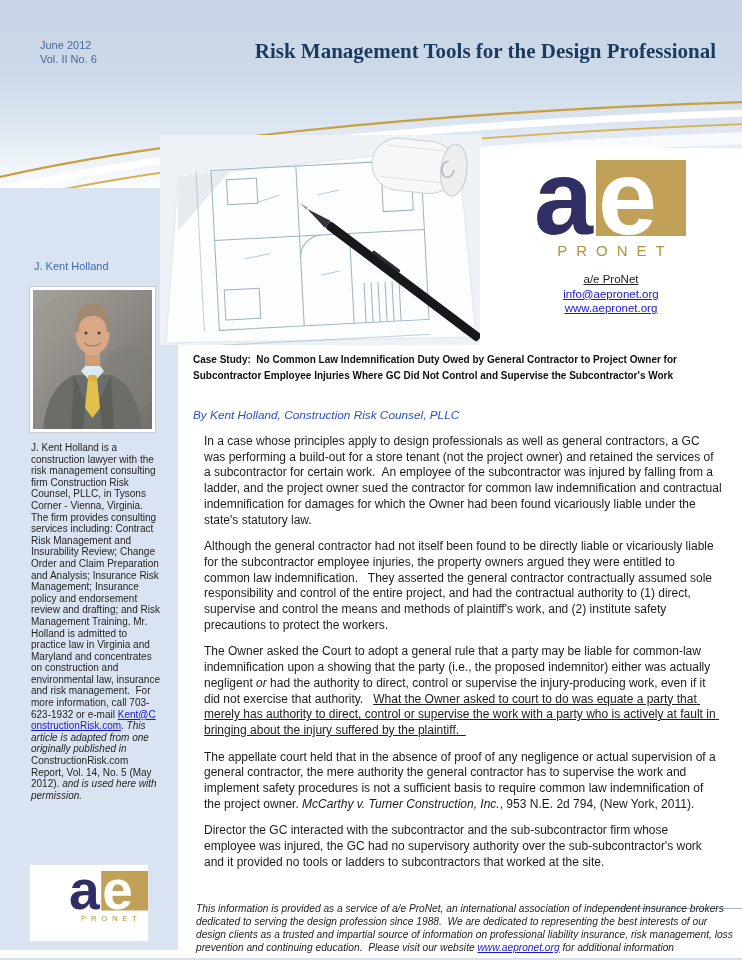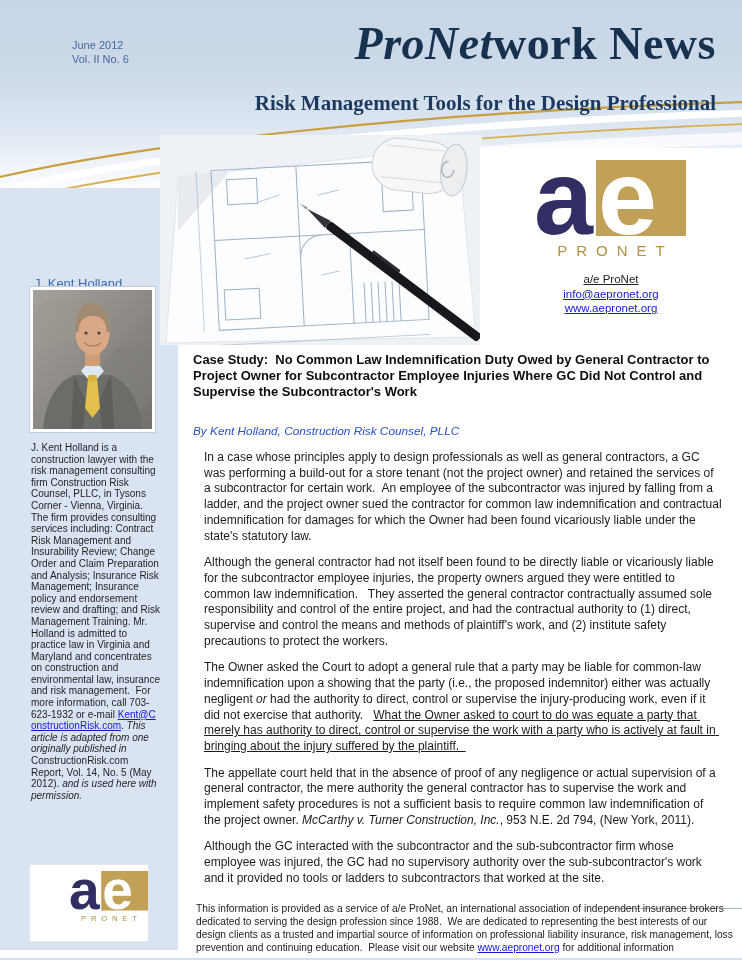--- a/index.html
+++ b/index.html
@@ -2,31 +2,31 @@
 <html><head>
 <meta charset="utf-8">
 <style>
   html,body{margin:0;padding:0;background:#fff;}
   .page{position:relative;width:742px;height:964px;overflow:hidden;background:#ffffff;
         font-family:"Liberation Sans",sans-serif;color:#222;}
 
   
   .header{position:absolute;left:0;top:0;width:742px;height:200px;
           background:linear-gradient(180deg,#c8d5e6 0%,#ccd9e9 35%,#dbe5f1 62%,#f2f6fb 85%,#ffffff 100%);}
-  .issue{position:absolute;left:72px;top:38px;font-size:11px;line-height:14px;color:#46689b;z-index:2;}
+  .issue{position:absolute;left:40px;top:38px;font-size:11px;line-height:14px;color:#46689b;z-index:2;}
   .masthead{position:absolute;right:26px;top:18px;text-align:right;z-index:2;
             font-family:"Liberation Serif",serif;color:#16324f;}
   .masthead .title{font-size:46px;line-height:52px;font-weight:bold;letter-spacing:0.5px;}
   .masthead .title .t-it{font-style:italic;}
   .masthead .subtitle{font-size:21px;line-height:26px;font-weight:bold;color:#1b3a5e;margin-top:20px;}
   .swoosh{position:absolute;left:0;top:96px;width:742px;height:110px;z-index:1;}
 
   
   .sidebar{position:absolute;left:0;top:188px;width:178px;height:762px;background:#d9e3f1;z-index:2;}
-  .sidebar-heading{position:absolute;left:34px;top:88px;font-size:13px;color:#3c6cb0;}
+  .sidebar-heading{position:absolute;left:34px;top:72px;font-size:11px;color:#3c6cb0;}
   .photo-frame{position:absolute;left:29px;top:98px;width:127px;height:147px;background:#fff;
                border:1px solid #c6cdd8;box-sizing:border-box;padding:3px;}
   .photo-frame svg{display:block;}
   .bio{position:absolute;left:31px;top:254px;width:129px;font-size:10px;line-height:11.6px;
        color:#1f1f1f;white-space:pre-wrap;}
   .bio .it{font-style:italic;}
   .bio a{color:#1616d8;text-decoration:underline;word-break:break-all;}
   .side-logo-box{position:absolute;left:29px;top:676px;width:120px;height:78px;background:#fff;
                  border:1px solid #e2e6ee;box-sizing:border-box;overflow:hidden;}
 
@@ -45,46 +45,45 @@
   .brand-panel .ae-logo{margin:12px auto 0;}
   .contact{position:absolute;left:0;top:124px;width:262px;text-align:center;
            font-size:11.5px;line-height:14.5px;color:#222;text-decoration:underline;}
   .contact a{color:#1616d8;text-decoration:underline;}
 
   
   .blueprint{position:absolute;left:160px;top:135px;width:322px;height:210px;z-index:3;overflow:hidden;}
 
   
   .article{position:absolute;left:193px;top:352px;width:530px;z-index:5;}
-  .article-title{font-weight:bold;font-size:13px;line-height:16px;color:#0e0e0e;white-space:pre-wrap;}
+  .article-title{font-weight:bold;font-size:10px;line-height:16px;color:#0e0e0e;white-space:pre-wrap;}
   .byline{margin-top:24px;font-size:11.8px;color:#2a50c8;font-style:italic;}
   .body-copy{margin-top:12px;font-size:12px;line-height:15.7px;color:#1c1c1c;}
   .body-copy p{margin:0 0 11px 11px;white-space:pre-wrap;}
   .em-it{font-style:italic;}
   .u-seg{text-decoration:underline;}
 
   
   .footer{position:absolute;left:196px;top:903px;width:540px;font-size:10.2px;line-height:12.9px;
-          color:#1d1d1d;z-index:5;white-space:pre-wrap;}
+          font-style:italic;color:#1d1d1d;z-index:5;white-space:pre-wrap;}
   .footer a{color:#1616d8;text-decoration:underline;}
   .footer-rule{position:absolute;left:612px;top:908px;width:130px;height:1px;background:#a7b3c4;z-index:4;}
   .bottom-rule{position:absolute;left:0;top:958px;width:742px;height:2px;background:#d7e0ec;z-index:4;}
 </style>
 </head>
 <body>
 
 <div class="page">
 
   <div class="header">
     <div class="issue">
       <div>June 2012</div>
       <div>Vol. II No. 6</div>
     </div>
     <div class="masthead">
-      <div class="title"><span class="t-it">ProNet</span><span>work News</span></div>
       <div class="subtitle">Risk Management Tools for the Design Professional</div>
     </div>
     <svg class="swoosh" viewBox="0 0 742 110">
       <path d="M-5,82 C150,46 420,16 747,6" fill="none" stroke="#c99f3e" stroke-width="2.2"></path>
       <path d="M-5,96 C150,58 420,28 747,17" fill="none" stroke="#ffffff" stroke-width="7"></path>
       <path d="M-5,108 C150,70 420,40 747,28" fill="none" stroke="#d8b050" stroke-width="1.8"></path>
       <path d="M-5,122 C150,84 420,54 747,42" fill="none" stroke="rgba(255,255,255,0.75)" stroke-width="12"></path>
     </svg>
   </div>
 
@@ -188,21 +187,21 @@
   </div>
 
   <div class="article">
     <div class="article-title">Case Study:  No Common Law Indemnification Duty Owed by General Contractor to Project Owner for Subcontractor Employee Injuries Where GC Did Not Control and Supervise the Subcontractor's Work</div>
     <div class="byline">By Kent Holland, Construction Risk Counsel, PLLC</div>
     <div class="body-copy">
       <p>In a case whose principles apply to design professionals as well as general contractors, a GC was performing a build-out for a store tenant (not the project owner) and retained the services of a subcontractor for certain work.  An employee of the subcontractor was injured by falling from a ladder, and the project owner sued the contractor for common law indemnification and contractual indemnification for damages for which the Owner had been found vicariously liable under the state's statutory law.</p>
       <p>Although the general contractor had not itself been found to be directly liable or vicariously liable for the subcontractor employee injuries, the property owners argued they were entitled to common law indemnification.   They asserted the general contractor contractually assumed sole responsibility and control of the entire project, and had the contractual authority to (1) direct, supervise and control the means and methods of plaintiff's work, and (2) institute safety precautions to protect the workers.</p>
       <p><span>The Owner asked the Court to adopt a general rule that a party may be liable for common-law indemnification upon a showing that the party (i.e., the proposed indemnitor) either was actually negligent </span><span class="em-it">or</span><span> had the authority to direct, control or supervise the injury-producing work, even if it did not exercise that authority.   </span><span class="u-seg">What the Owner asked to court to do was equate a party that merely has authority to direct, control or supervise the work with a party who is actively at fault in bringing about the injury suffered by the plaintiff.  </span></p>
       <p><span>The appellate court held that in the absence of proof of any negligence or actual supervision of a general contractor, the mere authority the general contractor has to supervise the work and implement safety procedures is not a sufficient basis to require common law indemnification of the project owner. </span><span class="em-it">McCarthy v. Turner Construction, Inc.</span><span>, 953 N.E. 2d 794, (New York, 2011).</span></p>
-      <p>Although the GC interacted with the subcontractor and the sub-subcontractor firm whose employee was injured, the GC had no supervisory authority over the sub-subcontractor's work and it provided no tools or ladders to subcontractors that worked at the site.</p>
+      <p>Director the GC interacted with the subcontractor and the sub-subcontractor firm whose employee was injured, the GC had no supervisory authority over the sub-subcontractor's work and it provided no tools or ladders to subcontractors that worked at the site.</p>
     </div>
   </div>
 
   <div class="footer-rule"></div>
   <div class="footer"><span>This information is provided as a service of a/e ProNet, an international association of independent insurance brokers dedicated to serving the design profession since 1988.  We are dedicated to representing the best interests of our design clients as a trusted and impartial source of information on professional liability insurance, risk management, loss prevention and continuing education.  Please visit our website </span><a href="#">www.aepronet.org</a><span> for additional information</span></div>
   <div class="bottom-rule"></div>
 
 </div>
 
 </body></html>

